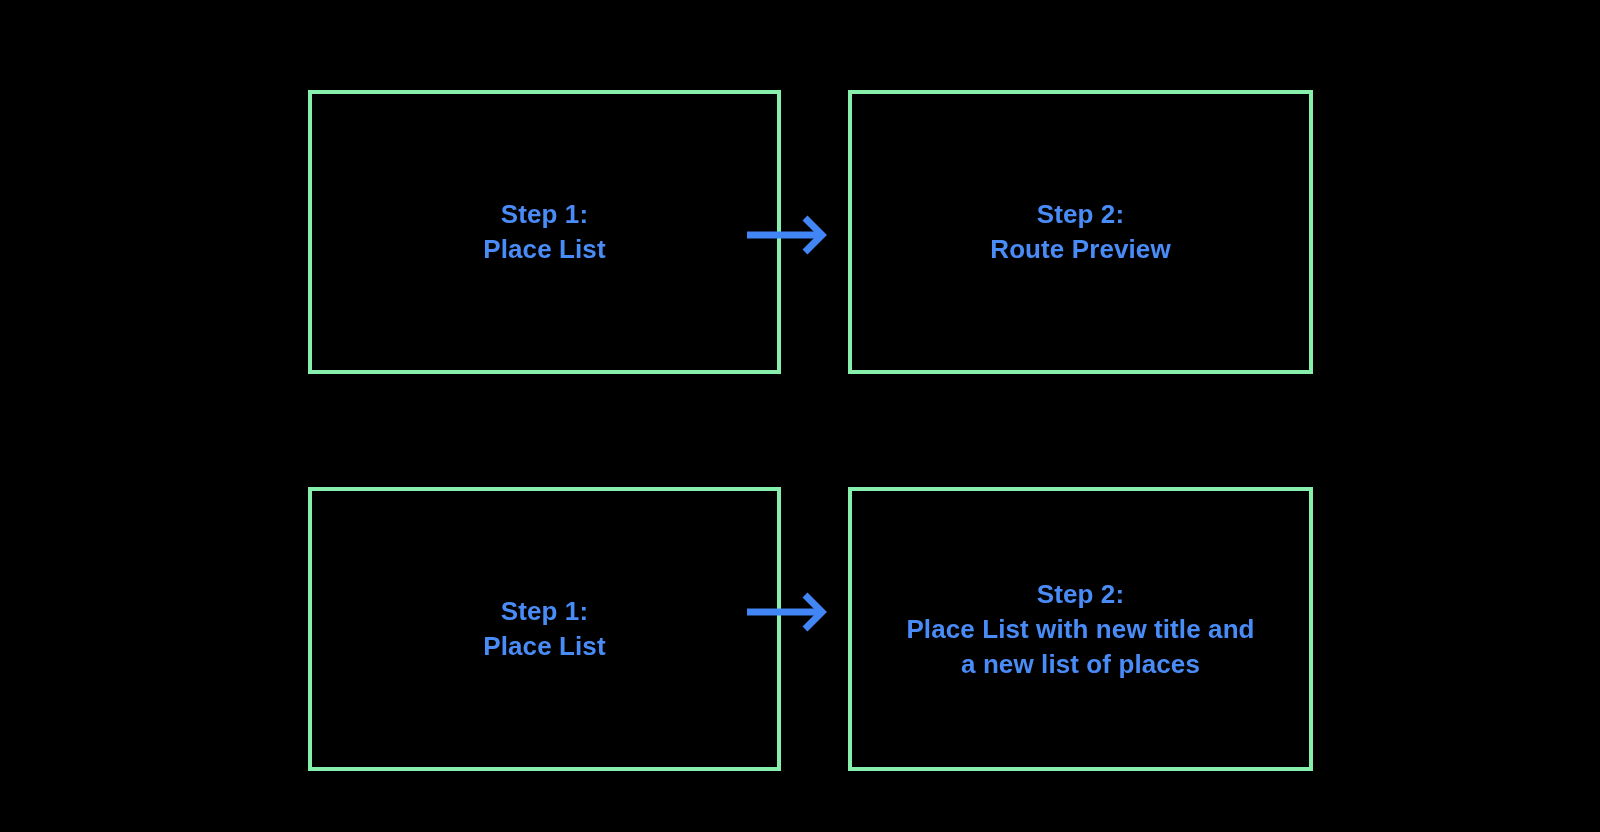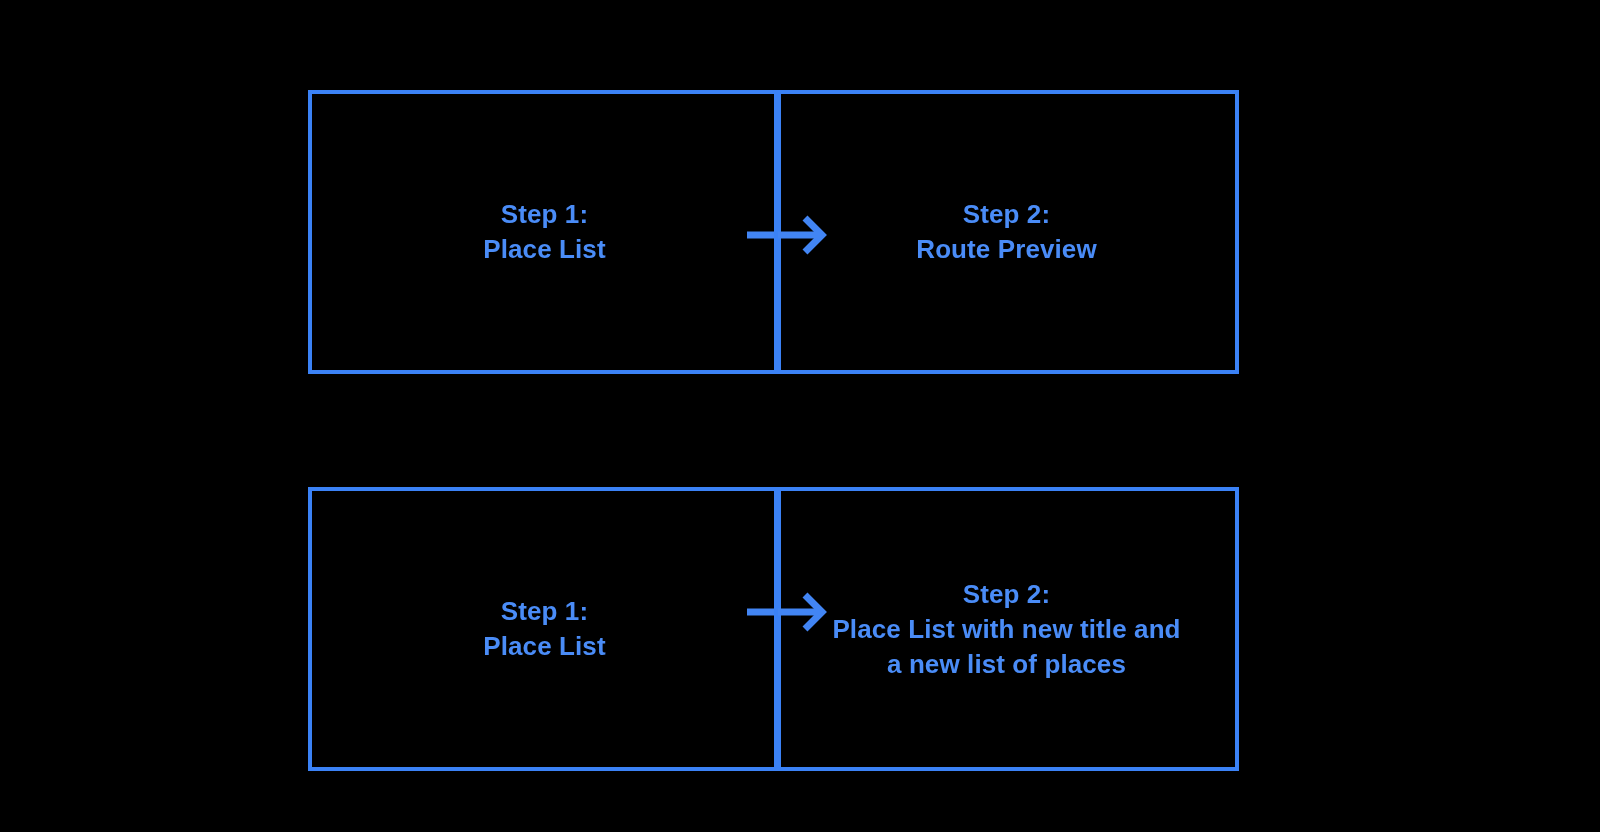--- a/index.html
+++ b/index.html
@@ -29,35 +29,35 @@
     width: 1600px;
     height: 300px;
   }
   #flow-row-top    { top: 85px; }
   #flow-row-bottom { top: 482px; }
 
   
   .step-box {
     position: absolute;
     box-sizing: border-box;
-    border: 4px solid #3b82f6;
+    border: 4px solid #86efac;
     background: transparent;
     display: flex;
     align-items: center;
     justify-content: center;
     text-align: center;
   }
   .box-left {
     left: 308px;
     top: 5px;
     width: 473px;
     height: 284px;
   }
   .box-right {
-    left: 774px;
+    left: 848px;
     top: 5px;
     width: 465px;
     height: 284px;
   }
 
   .step-label {
     color: #4a8cf7;
     font-family: "Liberation Sans", sans-serif;
     font-size: 26px;
     font-weight: bold;

